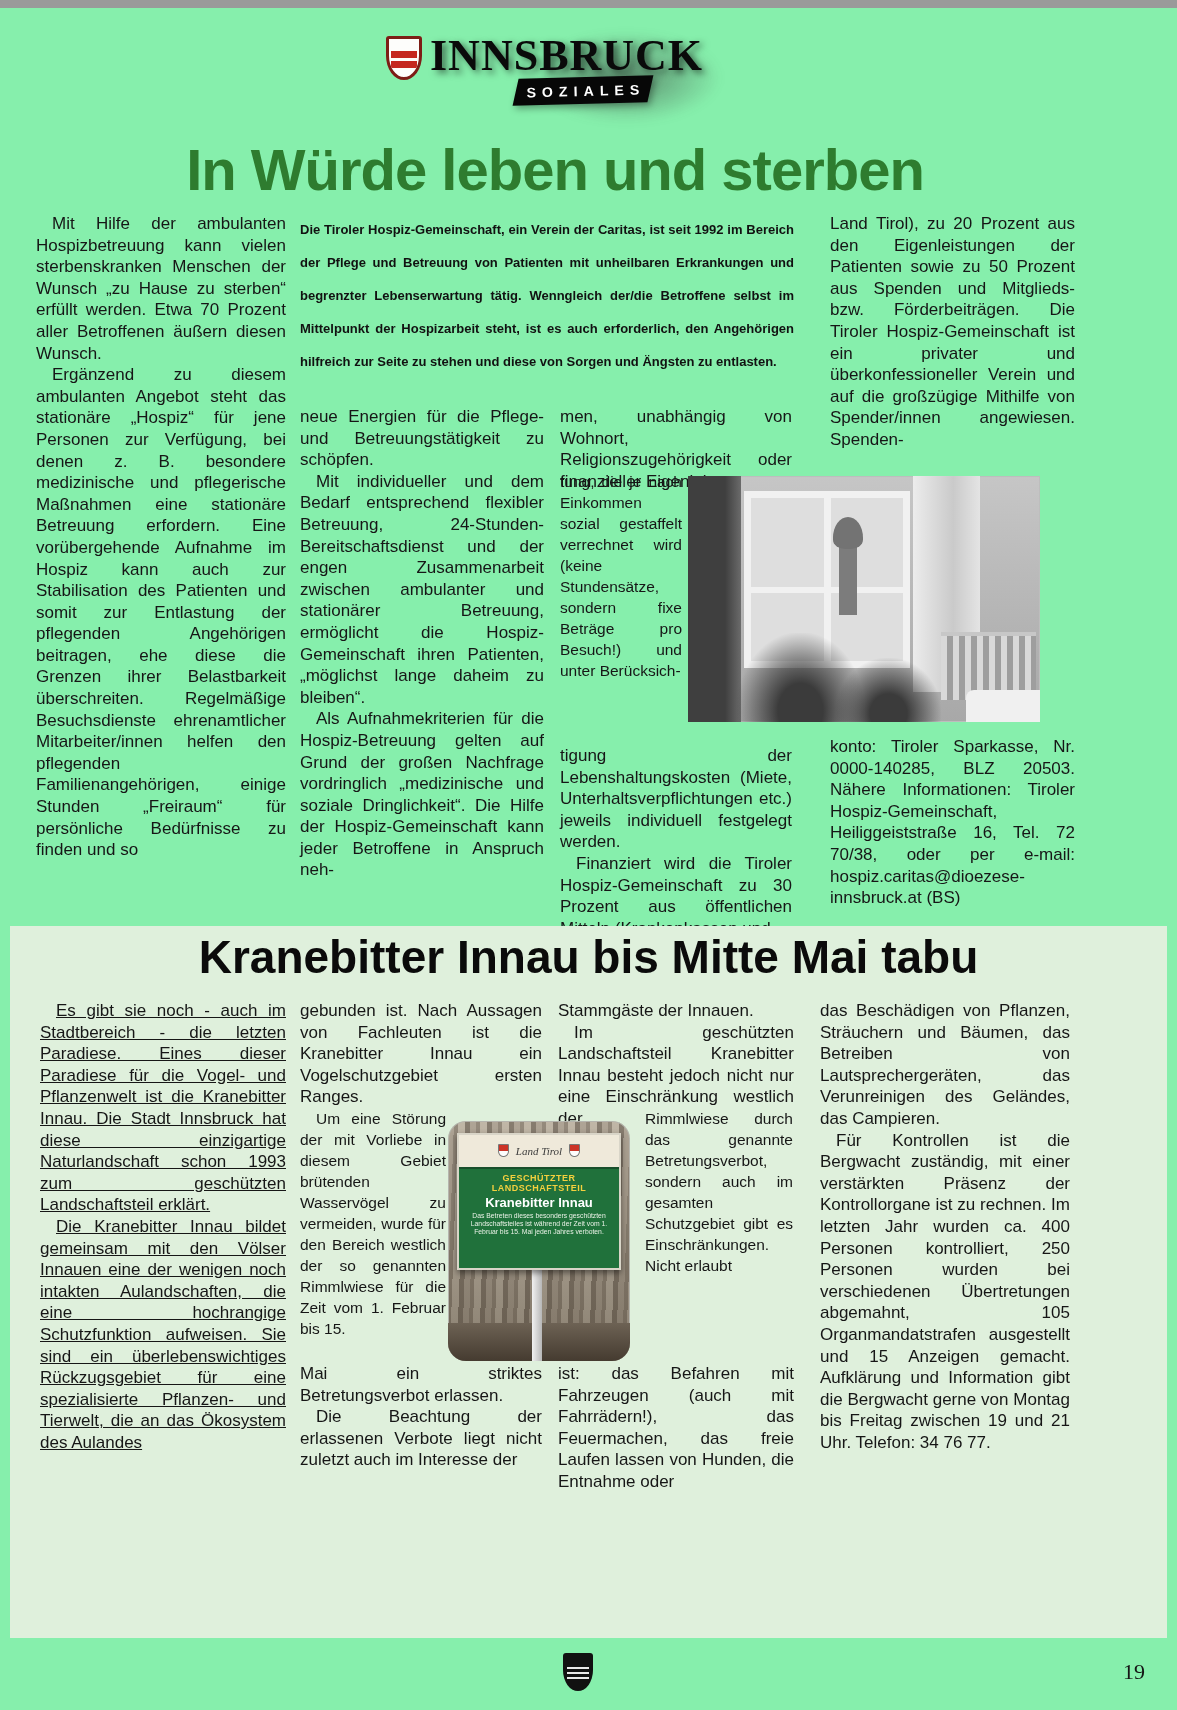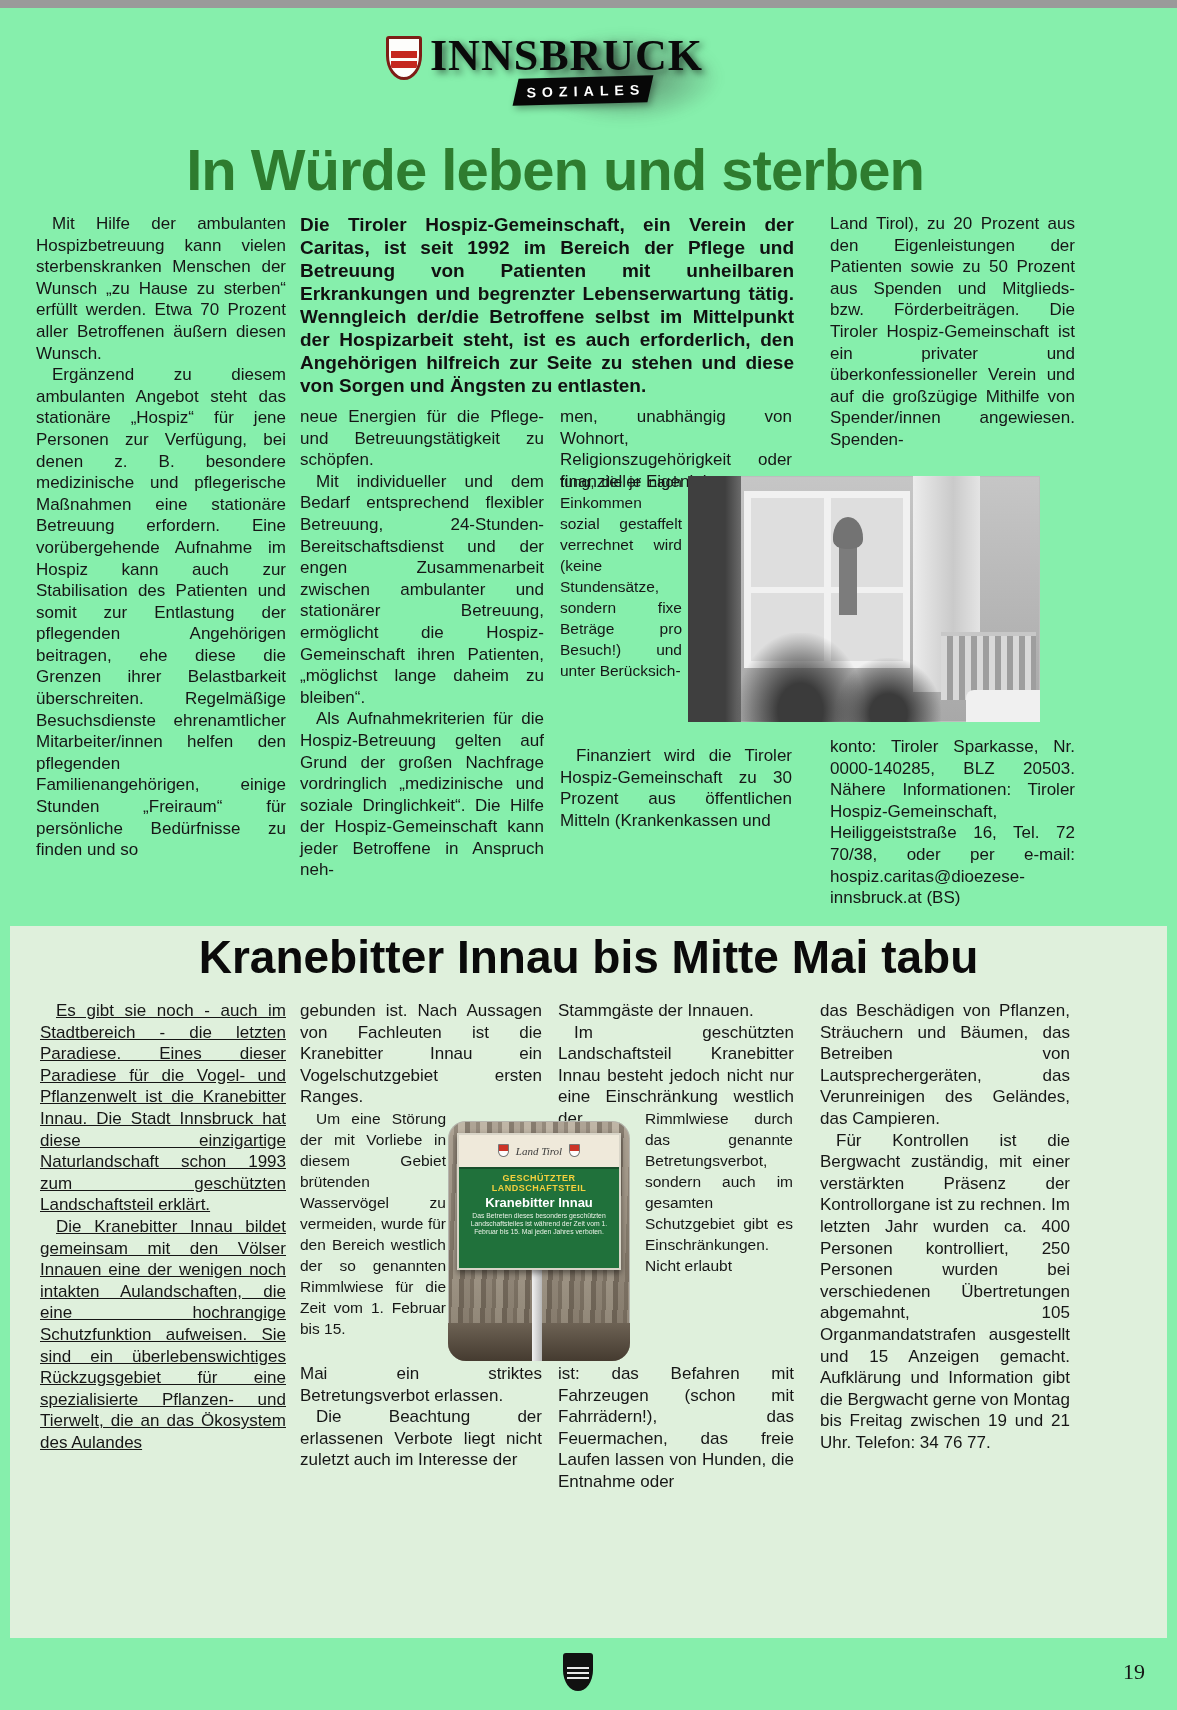--- a/index.html
+++ b/index.html
@@ -33,21 +33,21 @@
   .headline1 { position:absolute; left:0; top:128px; width:1110px; margin:0;
     text-align:center; font-size:58px; font-weight:bold; letter-spacing:-1px; color:#2e7c2f; }
   .headline2 { position:absolute; left:10px; top:922px; width:1157px; margin:0;
     text-align:center; font-size:46px; font-weight:bold; color:#0b0b0b; }
 
   
   .bodycol { position:absolute; text-align:justify; font-size:17px; line-height:21.6px; color:#161616; }
   .bodycol p { margin:0; }
   .bodycol p.indent { text-indent:16px; }
   .intro { position:absolute; left:300px; top:205px; width:494px;
-    font-weight:bold; font-size:19px; line-height:23px; text-align:justify; color:#111; }
+    font-weight:bold; font-size:13px; line-height:33px; text-align:justify; color:#111; }
   .narrow { font-size:15.5px; line-height:21px; }
 
   .c1       { left:36px;  top:205px; width:250px; }
   .c2       { left:300px; top:398px; width:244px; }
   .c3top    { left:560px; top:398px; width:232px; }
   .c3narrow { left:560px; top:463px; width:122px; }
   .c3bottom { left:560px; top:737px; width:232px; }
   .c4top    { left:830px; top:205px; width:245px; }
   .c4bottom { left:830px; top:728px; width:245px; }
 
@@ -154,20 +154,21 @@
     <p class="indent">Als Aufnahmekriterien für die Hospiz-Betreuung gelten auf Grund der großen Nachfrage vordringlich „medizinische und soziale Dringlichkeit“. Die Hilfe der Hospiz-Gemeinschaft kann jeder Betroffene in Anspruch neh-</p>
   </div>
 
   <div class="bodycol c3top">
     <p>men, unabhängig von Wohnort, Religionszugehörigkeit oder finanzieller Eigenleis-</p>
   </div>
   <div class="bodycol narrow c3narrow">
     <p>tung, die je nach Einkommen sozial gestaffelt verrechnet wird (keine Stundensätze, sondern fixe Beträge pro Besuch!) und unter Berücksich-</p>
   </div>
   <div class="bodycol c3bottom">
+    <p>tigung der Lebenshaltungskosten (Miete, Unterhaltsverpflichtungen etc.) jeweils individuell festgelegt werden.</p>
     <p class="indent">Finanziert wird die Tiroler Hospiz-Gemeinschaft zu 30 Prozent aus öffentlichen Mitteln (Krankenkassen und</p>
   </div>
 
   <div class="bodycol c4top">
     <p>Land Tirol), zu 20 Prozent aus den Eigenleistungen der Patienten sowie zu 50 Prozent aus Spenden und Mitglieds- bzw. Förderbeiträgen. Die Tiroler Hospiz-Gemeinschaft ist ein privater und überkonfessioneller Verein und auf die großzügige Mithilfe von Spender/innen angewiesen. Spenden-</p>
   </div>
   <div class="bodycol c4bottom">
     <p>konto: Tiroler Sparkasse, Nr. 0000-140285, BLZ 20503. Nähere Informationen: Tiroler Hospiz-Gemeinschaft, Heiliggeiststraße 16, Tel. 72 70/38, oder per e-mail: hospiz.caritas@dioezese-innsbruck.at (BS)</p>
   </div>
 
@@ -206,21 +207,21 @@
   </div>
 
   <div class="bodycol narrow k3narrow">
     <p>Rimmlwiese durch das genannte Betretungsverbot, sondern auch im gesamten Schutzgebiet gibt es Einschränkungen. Nicht erlaubt</p>
   </div>
   <div class="bodycol k3top">
     <p>Stammgäste der Innauen.</p>
     <p class="indent">Im geschützten Landschaftsteil Kranebitter Innau besteht jedoch nicht nur eine Einschränkung westlich der</p>
   </div>
   <div class="bodycol k3bottom">
-    <p>ist: das Befahren mit Fahrzeugen (schon mit Fahrrädern!), das Feuermachen, das freie Laufen lassen von Hunden, die Entnahme oder</p>
+    <p>ist: das Befahren mit Fahrzeugen (auch mit Fahrrädern!), das Feuermachen, das freie Laufen lassen von Hunden, die Entnahme oder</p>
   </div>
 
   <div class="bodycol k4">
     <p>das Beschädigen von Pflanzen, Sträuchern und Bäumen, das Betreiben von Lautsprechergeräten, das Verunreinigen des Geländes, das Campieren.</p>
     <p class="indent">Für Kontrollen ist die Bergwacht zuständig, mit einer verstärkten Präsenz der Kontrollorgane ist zu rechnen. Im letzten Jahr wurden ca. 400 Personen kontrolliert, 250 Personen wurden bei verschiedenen Übertretungen abgemahnt, 105 Organmandatstrafen ausgestellt und 15 Anzeigen gemacht. Aufklärung und Information gibt die Bergwacht gerne von Montag bis Freitag zwischen 19 und 21 Uhr. Telefon: 34 76 77.</p>
   </div>
 
   <div class="photo2">
     <div class="forest-floor"></div>
     <div class="sign-post"></div>

